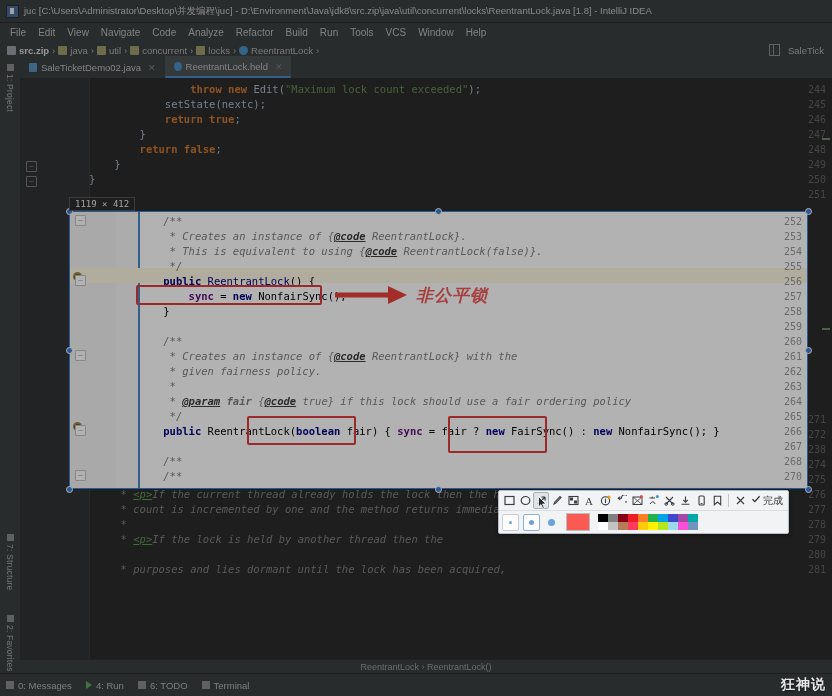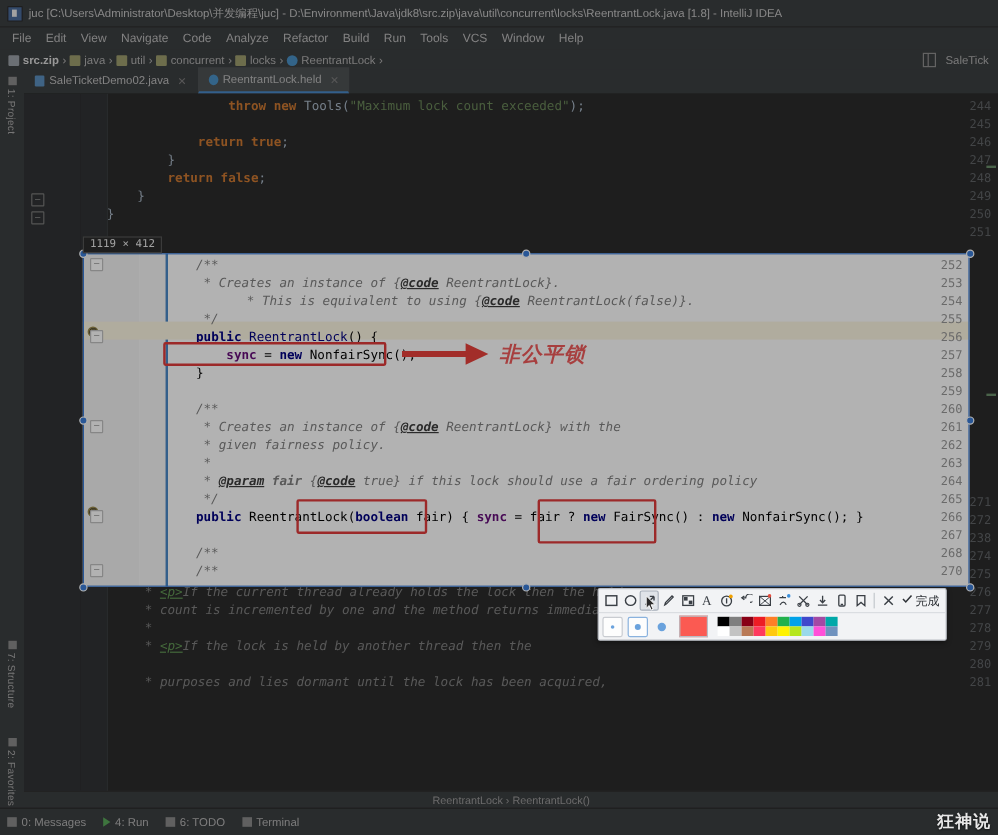--- a/index.html
+++ b/index.html
@@ -259,21 +259,22 @@
     <div class="ln" style="top:49px">247</div>
     <div class="ln" style="top:64px">248</div>
     <div class="ln" style="top:79px">249</div>
     <div class="ln" style="top:94px">250</div>
     <div class="ln" style="top:109px">251</div>
 
     <div class="foldmark" style="top:83px">–</div>
     <div class="foldmark" style="top:98px">–</div>
 
     <div class="codewrap">
-      <div class="cline" style="top:4px;"><span style="color:#2b2b2b">                </span><span class="kw">throw new</span> <span style="color:#a9b7c6">Tools(</span><span class="str">"Maximum lock count exceeded"</span><span style="color:#a9b7c6">);</span></div>
+      <div class="cline" style="top:4px;"><span style="color:#2b2b2b">                </span><span class="kw">throw new</span> <span style="color:#a9b7c6">Edit(</span><span class="str">"Maximum lock count exceeded"</span><span style="color:#a9b7c6">);</span></div>
+      <div class="cline" style="top:19px;"><span style="color:#a9b7c6">            setState(nextc);</span></div>
       <div class="cline" style="top:34px;"><span style="color:#a9b7c6">            </span><span class="kw">return true</span><span style="color:#a9b7c6">;</span></div>
       <div class="cline" style="top:49px;"><span style="color:#a9b7c6">        }</span></div>
       <div class="cline" style="top:64px;"><span style="color:#a9b7c6">        </span><span class="kw">return false</span><span style="color:#a9b7c6">;</span></div>
       <div class="cline" style="top:79px;"><span style="color:#a9b7c6">    }</span></div>
       <div class="cline" style="top:94px;"><span style="color:#a9b7c6">}</span></div>
     </div>
 
     <div class="ln" style="top:334px">271</div>
     <div class="ln" style="top:349px">272</div>
     <div class="ln" style="top:364px">238</div>
@@ -335,21 +336,21 @@
     <div class="bmk" style="top:211px">@</div>
     <div class="lfoldmark" style="top:4px">–</div>
     <div class="lfoldmark" style="top:64px">–</div>
     <div class="lfoldmark" style="top:139px">–</div>
     <div class="lfoldmark" style="top:214px">–</div>
     <div class="lfoldmark" style="top:259px">–</div>
 
     <div style="position:absolute;left:69px;top:0;right:0;bottom:0;">
       <div class="lline lcm" style="top:3px;">    /**</div>
       <div class="lline lcm" style="top:18px;">     * Creates an instance of {<span class="lcmtag">@code</span> ReentrantLock}.</div>
-      <div class="lline lcm" style="top:33px;margin-left:36px;">     * This is equivalent to using {<span class="lcmtag">@code</span> ReentrantLock(false)}.</div>
+      <div class="lline lcm" style="top:33px;">     * This is equivalent to using {<span class="lcmtag">@code</span> ReentrantLock(false)}.</div>
       <div class="lline lcm" style="top:48px;">     */</div>
       <div class="lline" style="top:63px;">    <span class="lkw">public</span> <span class="lclsref">ReentrantLock</span>() {</div>
       <div class="lline" style="top:78px;">        <span class="lfield">sync</span> = <span class="lkw">new</span> NonfairSync();</div>
       <div class="lline" style="top:93px;">    }</div>
       <div class="lline" style="top:108px;"> </div>
       <div class="lline lcm" style="top:123px;">    /**</div>
       <div class="lline lcm" style="top:138px;">     * Creates an instance of {<span class="lcmtag">@code</span> ReentrantLock} with the</div>
       <div class="lline lcm" style="top:153px;">     * given fairness policy.</div>
       <div class="lline lcm" style="top:168px;">     *</div>
       <div class="lline lcm" style="top:183px;">     * <span class="lcmtag">@param</span> <b>fair</b> {<span class="lcmtag">@code</span> true} if this lock should use a fair ordering policy</div>

